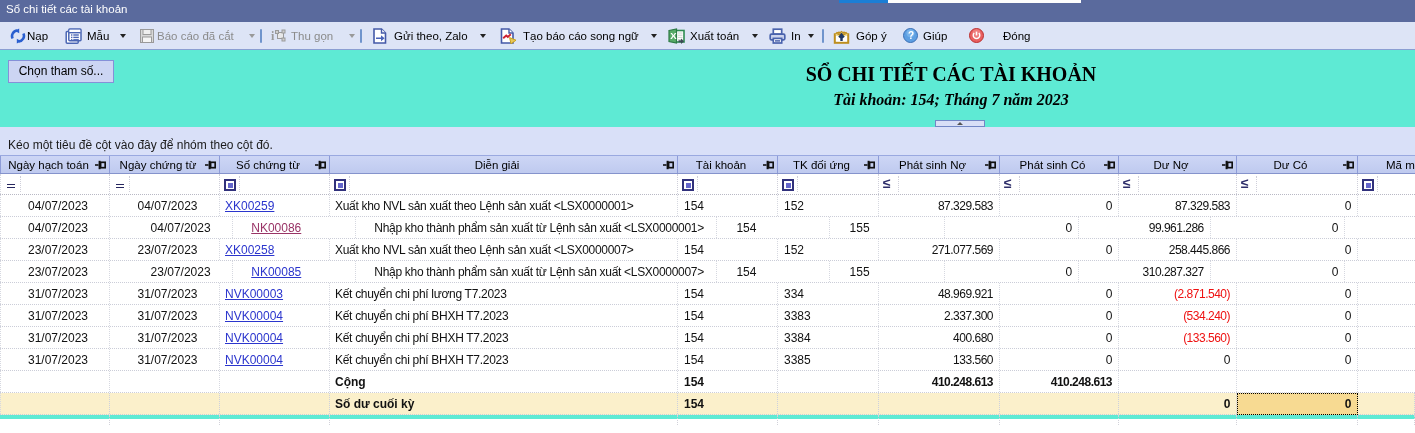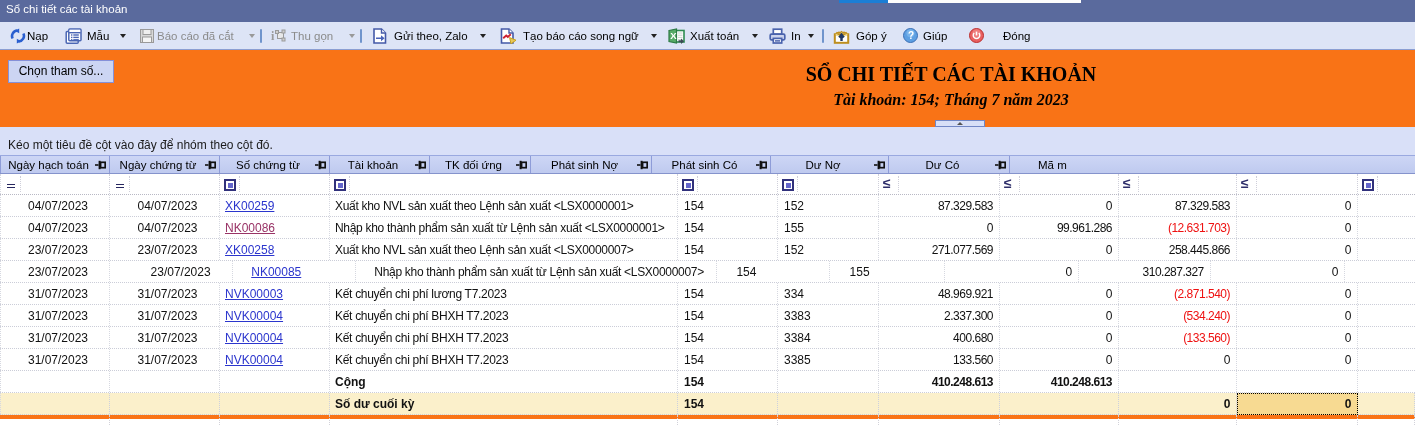--- a/index.html
+++ b/index.html
@@ -1,18 +1,18 @@
 <!DOCTYPE html>
 <html><head>
 <meta charset="utf-8">
 <style>
 * { margin:0; padding:0; box-sizing:border-box; }
 html,body { width:1415px; height:433px; overflow:hidden; background:#fff; }
 body { font-family:"Liberation Sans", sans-serif; font-size:12px; color:#111; }
-#app { position:absolute; left:0; top:0; width:1415px; height:419px; background:#f97316; }
+#app { position:absolute; left:0; top:0; width:1415px; height:419px; background:#5eead4; }
 
 
 #strip-blue { position:absolute; left:839px; top:0; width:49px; height:3px; background:#1b7ed5; }
 #strip-white { position:absolute; left:888px; top:0; width:193px; height:3px; background:#fdfdfd; }
 
 
 #titlebar { position:absolute; left:0; top:0; width:1415px; height:22px; background:#5a6a9d; color:#fff; font-size:11.5px; line-height:19px; padding-left:6px; }
 #titlebar .tb-text { position:relative; z-index:2; }
 
 
@@ -249,20 +249,28 @@
           </svg>
         </div>
         <div class="cell" style="width:110px">
           <span>Số chứng từ</span>
           <svg class="pin" width="11" height="10" viewBox="0 0 11 10">
             <path d="M0 5 h3.5" stroke="#111" stroke-width="1.6"></path>
             <rect x="3.6" y="0.8" width="2" height="8.4" fill="#111"></rect>
             <rect x="5.6" y="2.3" width="4.6" height="5.4" fill="none" stroke="#111" stroke-width="1.7"></rect>
           </svg>
         </div>
+        <div class="cell" style="width:348px">
+          <span>Diễn giải</span>
+          <svg class="pin" width="11" height="10" viewBox="0 0 11 10">
+            <path d="M0 5 h3.5" stroke="#111" stroke-width="1.6"></path>
+            <rect x="3.6" y="0.8" width="2" height="8.4" fill="#111"></rect>
+            <rect x="5.6" y="2.3" width="4.6" height="5.4" fill="none" stroke="#111" stroke-width="1.7"></rect>
+          </svg>
+        </div>
         <div class="cell" style="width:100px">
           <span>Tài khoản</span>
           <svg class="pin" width="11" height="10" viewBox="0 0 11 10">
             <path d="M0 5 h3.5" stroke="#111" stroke-width="1.6"></path>
             <rect x="3.6" y="0.8" width="2" height="8.4" fill="#111"></rect>
             <rect x="5.6" y="2.3" width="4.6" height="5.4" fill="none" stroke="#111" stroke-width="1.7"></rect>
           </svg>
         </div>
         <div class="cell" style="width:101px">
           <span>TK đối ứng</span>
@@ -385,21 +393,20 @@
       </div>
       <div class="row drow" style="top:62px">
         <div class="cell c-date" style="width:110px">04/07/2023</div>
         <div class="cell c-date" style="width:110px">04/07/2023</div>
         <div class="cell c-left" style="width:110px"><a class="doc visited">NK00086</a></div>
         <div class="cell c-left c-desc" style="width:348px">Nhập kho thành phẩm sản xuất từ Lệnh sản xuất &lt;LSX0000001&gt;</div>
         <div class="cell c-acc" style="width:100px">154</div>
         <div class="cell c-acc" style="width:101px">155</div>
         <div class="cell c-num " style="width:121px">0</div>
         <div class="cell c-num " style="width:119px">99.961.286</div>
-        <div class="cell c-num neg" style="width:118px">(12.631.703)</div>
         <div class="cell c-num " style="width:121px">0</div>
         <div class="cell" style="width:57px"></div>
       </div>
       <div class="row drow" style="top:84px">
         <div class="cell c-date" style="width:110px">23/07/2023</div>
         <div class="cell c-date" style="width:110px">23/07/2023</div>
         <div class="cell c-left" style="width:110px"><a class="doc ">XK00258</a></div>
         <div class="cell c-left c-desc" style="width:348px">Xuất kho NVL sản xuất theo Lệnh sản xuất &lt;LSX0000007&gt;</div>
         <div class="cell c-acc" style="width:100px">154</div>
         <div class="cell c-acc" style="width:101px">152</div>

